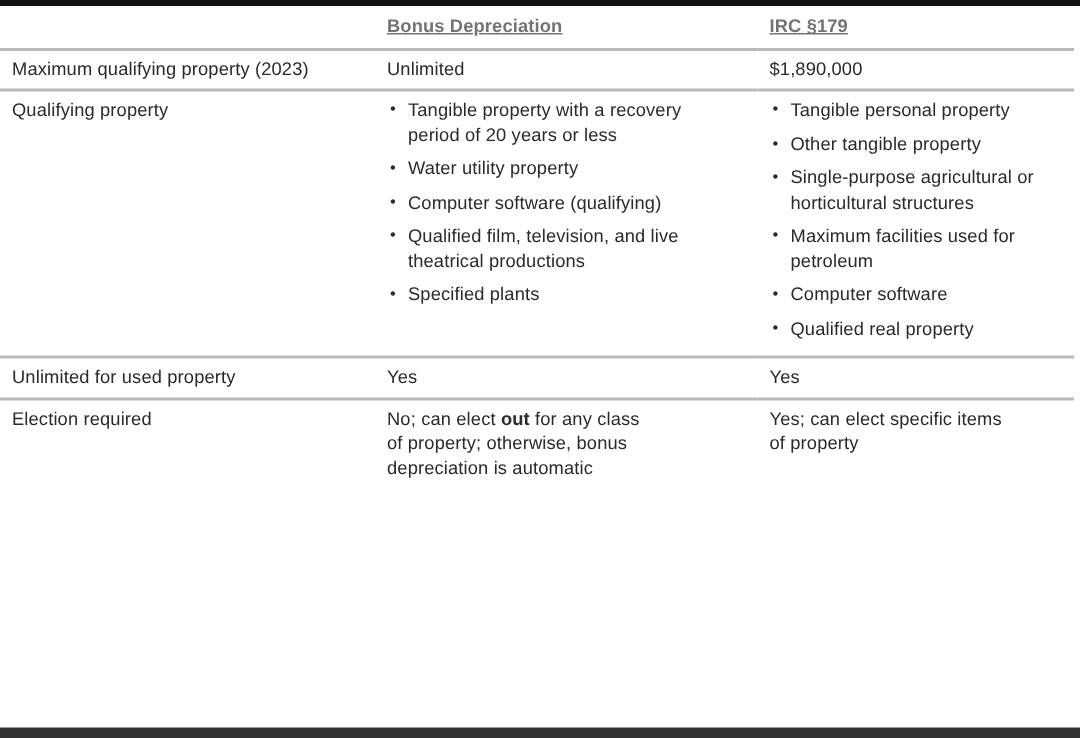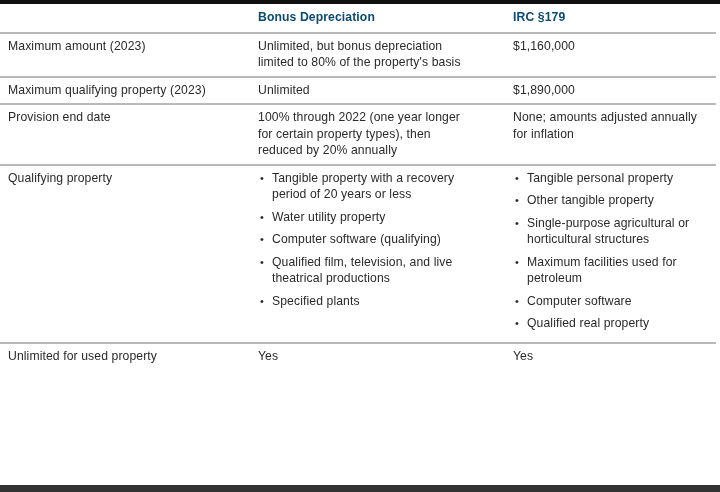--- a/index.html
+++ b/index.html
@@ -3,21 +3,21 @@
 <meta charset="utf-8">
 <style>
   html, body { margin:0; padding:0; background:#ffffff; }
   body { width:720px; height:492px; overflow:hidden; position:relative;
          font-family:"Liberation Sans", "DejaVu Sans", sans-serif; color:#2a2a2a; }
   .topbar { position:absolute; left:0; top:0; width:720px; height:4px; background:#111; }
   .botbar { position:absolute; left:0; top:485px; width:720px; height:7px; background:#333; }
   table { position:absolute; left:0; top:4px; width:716px; border-collapse:collapse;
           font-size:12.2px; line-height:16.5px; letter-spacing:0.1px; }
   td, th { vertical-align:top; text-align:left; padding:4px 6px 5px 8px; }
-  th { font-weight:bold; color:#0c4a6e; padding-top:5px; padding-bottom:6px; }
+  th { font-weight:bold; color:#737373; padding-top:5px; padding-bottom:6px;text-decoration:underline; }
   tr.row td { border-top:2px solid #b9b9b9; }
   col.c1 { width:250px; }
   col.c2 { width:255px; }
   col.c3 { width:211px; }
   ul { list-style:none; margin:0; padding:0; }
   li { position:relative; padding-left:14px; margin-bottom:6px; }
   li:last-child { margin-bottom:0; }
   li .bullet { position:absolute; left:2px; top:0; font-size:11px; }
   .cell-text { white-space:pre-line; }
   b.emph { font-weight:bold; }
@@ -33,41 +33,27 @@
       <col class="c2">
       <col class="c3">
     </colgroup>
   <tbody>
       <tr>
     <th></th>
     <th>Bonus Depreciation</th>
     <th>IRC §179</th>
   </tr>
 
-  <tr class="row" style="height:44px">
-    <td>Maximum amount (2023)</td>
-    <td class="cell-text">Unlimited, but bonus depreciation
-limited to 80% of the property's basis</td>
-    <td class="cell-text">$1,160,000</td>
-  </tr>
 
   <tr class="row">
     <td>Maximum qualifying property (2023)</td>
     <td class="cell-text">Unlimited</td>
     <td class="cell-text">$1,890,000</td>
   </tr>
 
-  <tr class="row">
-    <td>Provision end date</td>
-    <td class="cell-text">100% through 2022 (one year longer
-for certain property types), then
-reduced by 20% annually</td>
-    <td class="cell-text">None; amounts adjusted annually
-for inflation</td>
-  </tr>
 
   <tr class="row" style="height:178px">
     <td>Qualifying property</td>
     <td>
       <ul>
         <li class="cell-text"><span class="bullet">•</span><span>Tangible property with a recovery
 period of 20 years or less</span></li>
         <li class="cell-text"><span class="bullet">•</span><span>Water utility property</span></li>
         <li class="cell-text"><span class="bullet">•</span><span>Computer software (qualifying)</span></li>
         <li class="cell-text"><span class="bullet">•</span><span>Qualified film, television, and live
@@ -88,17 +74,25 @@
       </ul>
     </td>
   </tr>
 
   <tr class="row">
     <td>Unlimited for used property</td>
     <td class="cell-text">Yes</td>
     <td class="cell-text">Yes</td>
   </tr>
 
+  <tr class="row">
+    <td>Election required</td>
+    <td class="cell-text"><span>No; can elect </span><b class="emph">out</b><span> for any class
+of property; otherwise, bonus
+depreciation is automatic</span></td>
+    <td class="cell-text">Yes; can elect specific items
+of property</td>
+  </tr>
 
 </tbody>
   </table>
 
 <div class="botbar"></div>
 
 </body></html>

